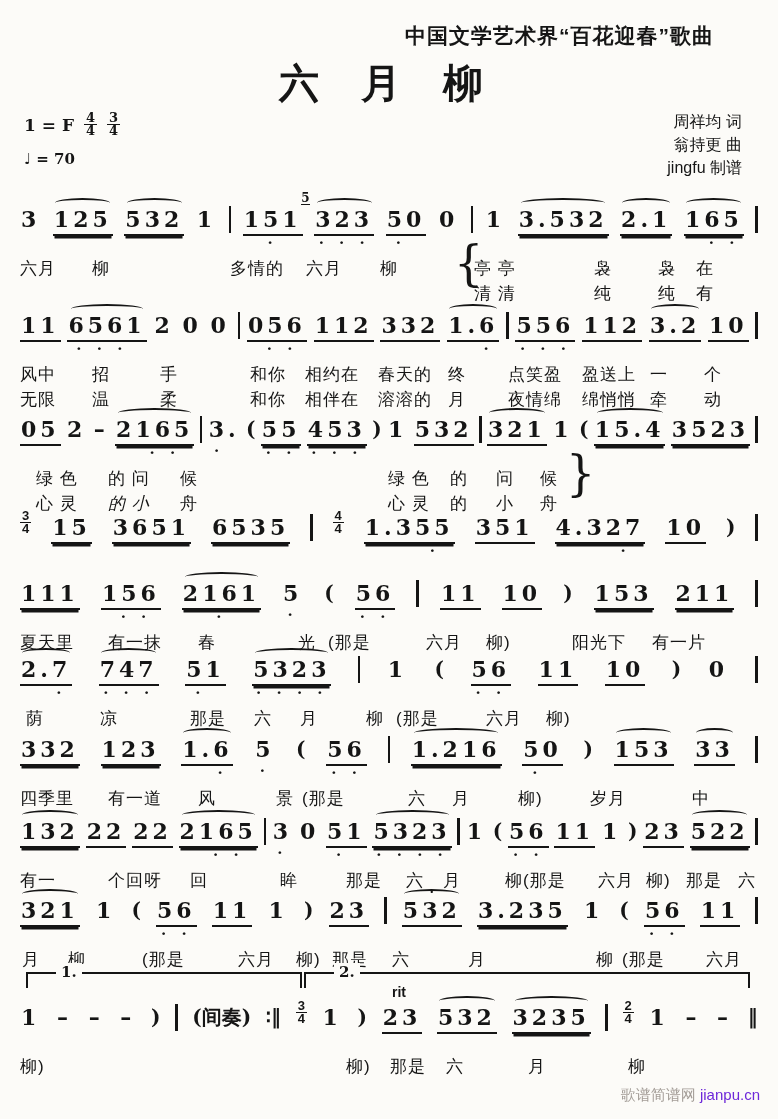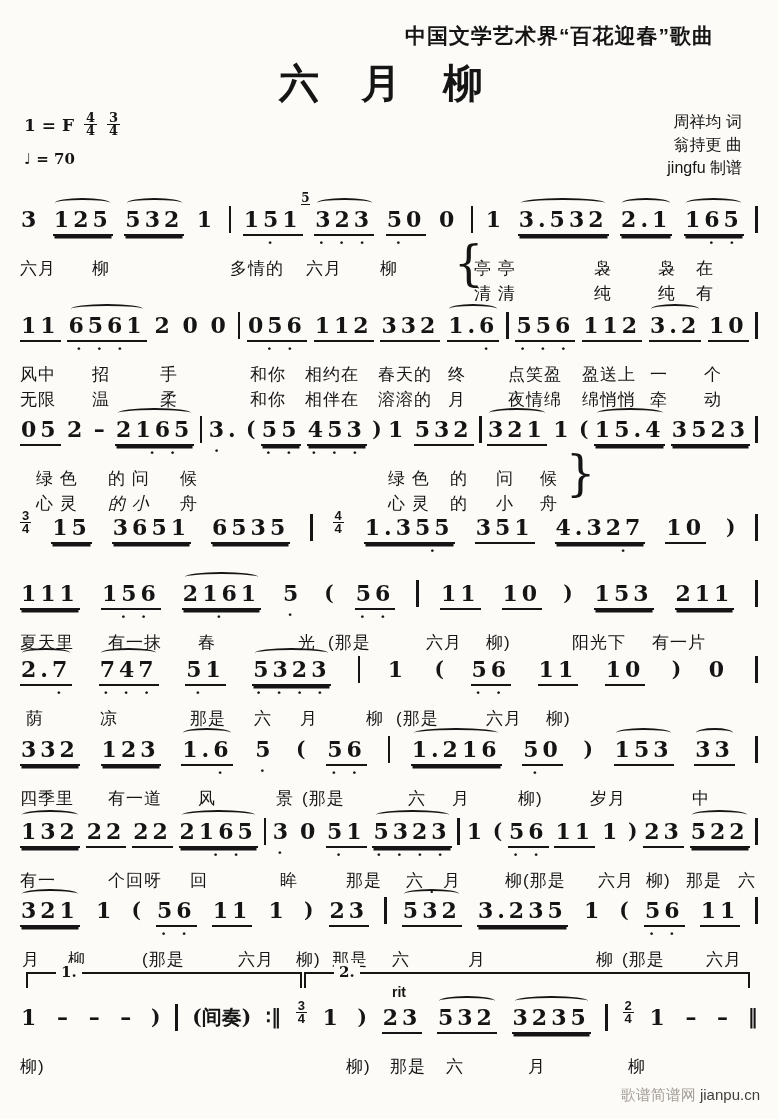--- a/index.html
+++ b/index.html
@@ -49,21 +49,21 @@
   
   .volta{position:absolute;top:0;height:14px;border-top:2px solid #151515;
          border-left:2px solid #151515;border-right:2px solid #151515}
   .vrow{position:relative;height:22px}
   .vlabel{position:absolute;top:-11px;left:28px;background:#fcfbf8;padding:0 5px;
           font-size:15px;font-weight:bold;font-family:"DejaVu Serif",serif}
   .rit{position:absolute;top:10px;font-size:14px;font-weight:bold}
   
   .footer{position:absolute;top:1086px;right:18px;font-size:15px}
   .footer .site{color:#a39d97}
-  .footer a{color:#404040;text-decoration:none}
+  .footer a{color:#6d28d9;text-decoration:none}
 </style>
 </head>
 <body>
 
 <div class="series">中国文学艺术界“百花迎春”歌曲</div>
 <div class="title">六 月 柳</div>
 
 <div class="keyline">
   <span>1 = F</span>
   <span class="ts">

